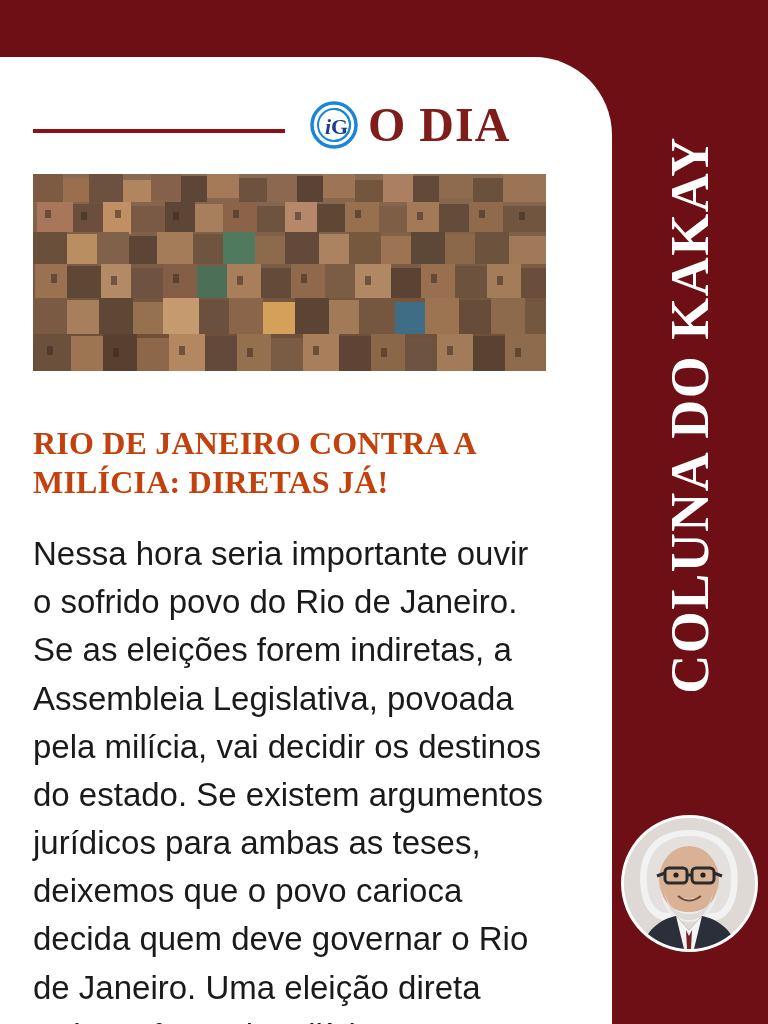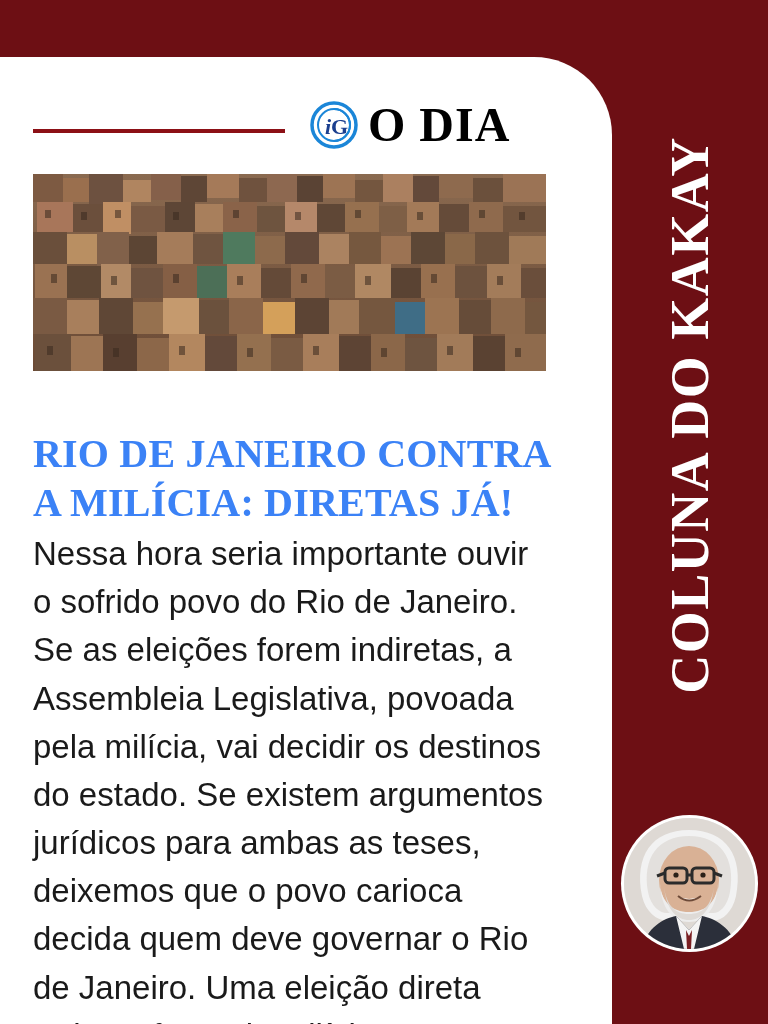--- a/index.html
+++ b/index.html
@@ -61,21 +61,21 @@
   .ig-mark {
     width: 48px;
     height: 48px;
     flex: 0 0 auto;
   }
   .odia-text {
     font-family: "Liberation Serif", serif;
     font-weight: bold;
     font-size: 48px;
     letter-spacing: 1px;
-    color: #000000;
+    color: #7f1d1d;
     line-height: 1;
   }
 
   
   .photo {
     position: absolute;
     left: 33px;
     top: 117px;
     width: 513px;
     height: 197px;
@@ -85,23 +85,23 @@
   .photo svg { display: block; }
 
   
   .headline {
     position: absolute;
     left: 33px;
     top: 346px;
     width: 520px;
     font-family: "Liberation Serif", serif;
     font-weight: bold;
-    font-size: 40px;
+    font-size: 32px;
     line-height: 1.22;
-    color: #3b82f6;
+    color: #c2410c;
     letter-spacing: 0.2px;
   }
 
   
   .body-text {
     position: absolute;
     left: 33px;
     top: 440px;
     width: 512px;
     font-family: "Liberation Sans", sans-serif;

